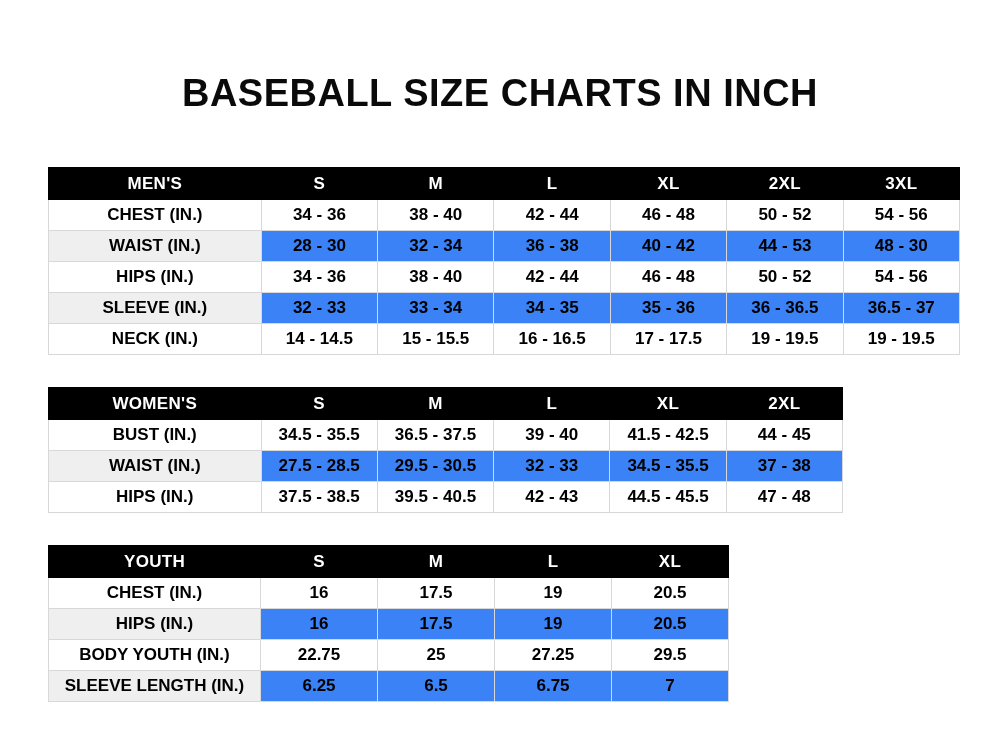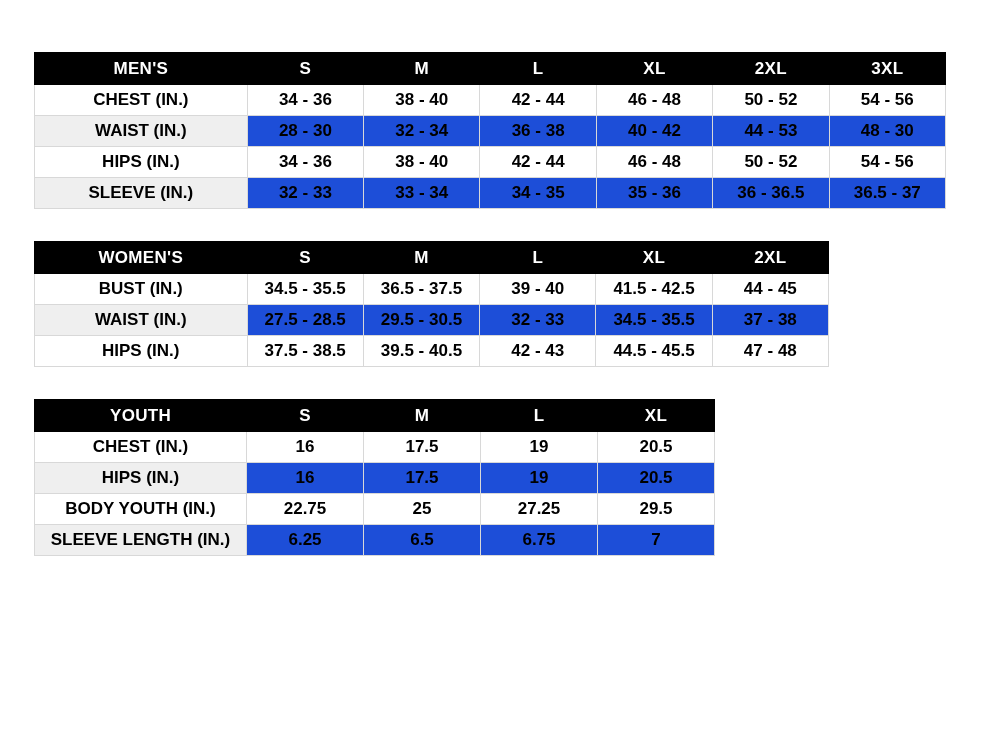--- a/index.html
+++ b/index.html
@@ -25,21 +25,21 @@
     font-size: 38px;
     font-weight: bold;
     letter-spacing: 0.5px;
     margin: 0;
     padding-top: 72px;
     color: #0a0a0a;
   }
 
   .tables {
     margin-top: 52px;
-    padding-left: 34px;
+    padding-left: 48px;
     padding-right: 44px;
   }
 
   table.size-table {
     border-collapse: collapse;
     table-layout: fixed;
     margin-bottom: 32px;
   }
   table.size-table td, table.size-table th {
     border: 1px solid #d8d8d8;
@@ -53,21 +53,21 @@
   }
   table.size-table thead th {
     background: #000000;
     color: #ffffff;
     border: 1px solid #000000;
     font-size: 17px;
     height: 32px;
     letter-spacing: 0.3px;
   }
   table.size-table tbody tr.alt td {
-    background: #1d4ed8;
+    background: #3b82f6;
   }
   table.size-table tbody tr td {
     background: #ffffff;
   }
   table.size-table tbody tr.alt td.rowlabel {
     background: #efefef;
   }
   td.rowlabel, th.rowlabel {
     font-size: 17px;
   }
@@ -83,20 +83,21 @@
 
   #youth-table { width: 680px; }
   #youth-table col.c0 { width: 212px; }
   #youth-table col.c { width: 117px; }
 </style>
 </head>
 <body>
 
 <div class="page">
 
+  <h1 class="title">BASEBALL SIZE CHARTS IN INCH</h1>
 
   <div class="tables">
 
     <table class="size-table" id="men-table">
       <colgroup>
         <col class="c0">
           <col class="c">
           <col class="c">
           <col class="c">
           <col class="c">
@@ -144,20 +145,29 @@
         </tr>
         <tr class="alt">
           <td class="rowlabel">SLEEVE (IN.)</td>
           <td>32 - 33</td>
           <td>33 - 34</td>
           <td>34 - 35</td>
           <td>35 - 36</td>
           <td>36 - 36.5</td>
           <td>36.5 - 37</td>
         </tr>
+        <tr>
+          <td class="rowlabel">NECK (IN.)</td>
+          <td>14 - 14.5</td>
+          <td>15 - 15.5</td>
+          <td>16 - 16.5</td>
+          <td>17 - 17.5</td>
+          <td>19 - 19.5</td>
+          <td>19 - 19.5</td>
+        </tr>
       </tbody>
     </table>
 
     <table class="size-table" id="women-table">
       <colgroup>
         <col class="c0">
           <col class="c">
           <col class="c">
           <col class="c">
           <col class="c">

